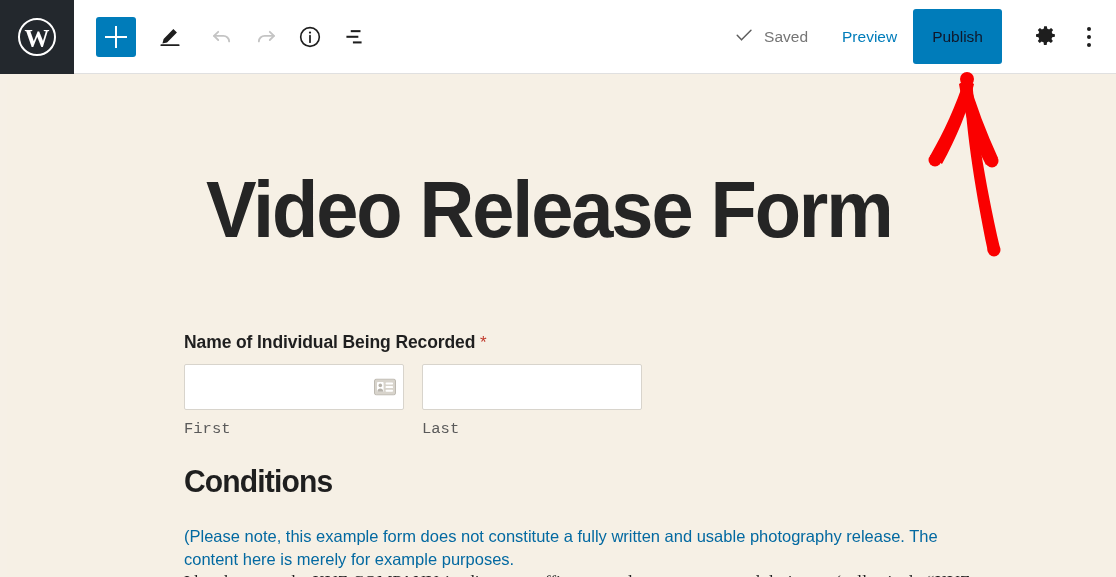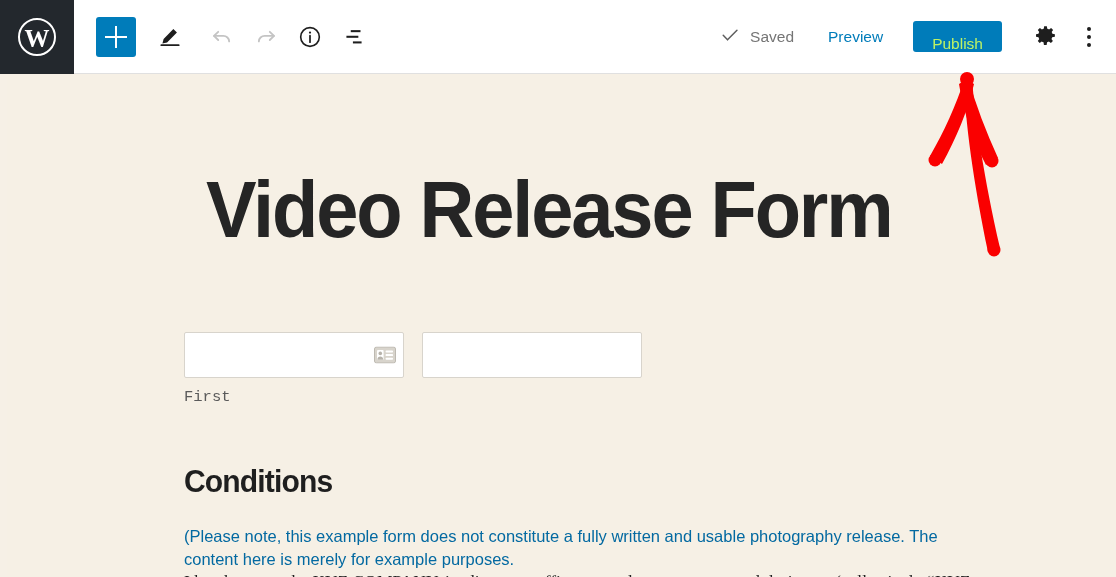--- a/index.html
+++ b/index.html
@@ -129,31 +129,31 @@
   .saved-status .check { display: block; }
 
   .preview-btn {
     color: #007cba;
     font-size: 15.5px;
     background: transparent;
     border: none;
     cursor: pointer;
     padding: 8px 4px;
     font-family: inherit;
-    margin-right: 22px;
+    margin-right: 8px;
   }
 
   .publish-btn {
     background: #007cba;
-    color: #bef264;
+    color: #0f172a;
     font-size: 15.5px;
     border: none;
     border-radius: 3px;
     padding: 0 19px;
-    height: 31px;
+    height: 55px;
     line-height: 45px;
     cursor: pointer;
     font-family: inherit;
     margin-right: 18px;
   }
 
   .icon-btn {
     width: 42px;
     height: 42px;
     display: flex;
@@ -425,20 +425,24 @@
 
     </div>
   </div>
 
   <div class="canvas">
 
     <h1 class="post-title">Video Release Form</h1>
 
     <div class="form-area">
 
+      <div class="field-label">
+        <span>Name of Individual Being Recorded</span>
+        <span class="req-star">*</span>
+      </div>
 
       <div class="name-row">
 
         <div class="name-col first">
           <div class="input-wrap">
             <input class="text-input" type="text" value="" placeholder="" style="">
             <span class="autofill-icon">
               <svg width="22" height="17" viewBox="0 0 22 17">
                 <rect x="0.5" y="0.5" width="21" height="16" rx="2" fill="#d8d4cc" stroke="#bdb9b1"></rect>
                 <rect x="3" y="3.4" width="6.6" height="10.2" rx="1" fill="#ffffff"></rect>
@@ -450,20 +454,21 @@
               </svg>
             </span>
           </div>
           <div class="sublabel">First</div>
         </div>
 
         <div class="name-col last">
           <div class="input-wrap">
             <input class="text-input" type="text" value="" placeholder="" style="">
           </div>
+          <div class="sublabel">Last</div>
         </div>
 
       </div>
     </div>
 
     <h2 class="conditions-heading">Conditions</h2>
 
     <p class="conditions-note">(Please note, this example form does not constitute a fully written and usable photography release. The content here is merely for example purposes.</p>
 
     <p class="conditions-body">I hereby grant the XYZ COMPANY, its directors, officers, employees, agents, and designers (collectively “XYZ</p>

